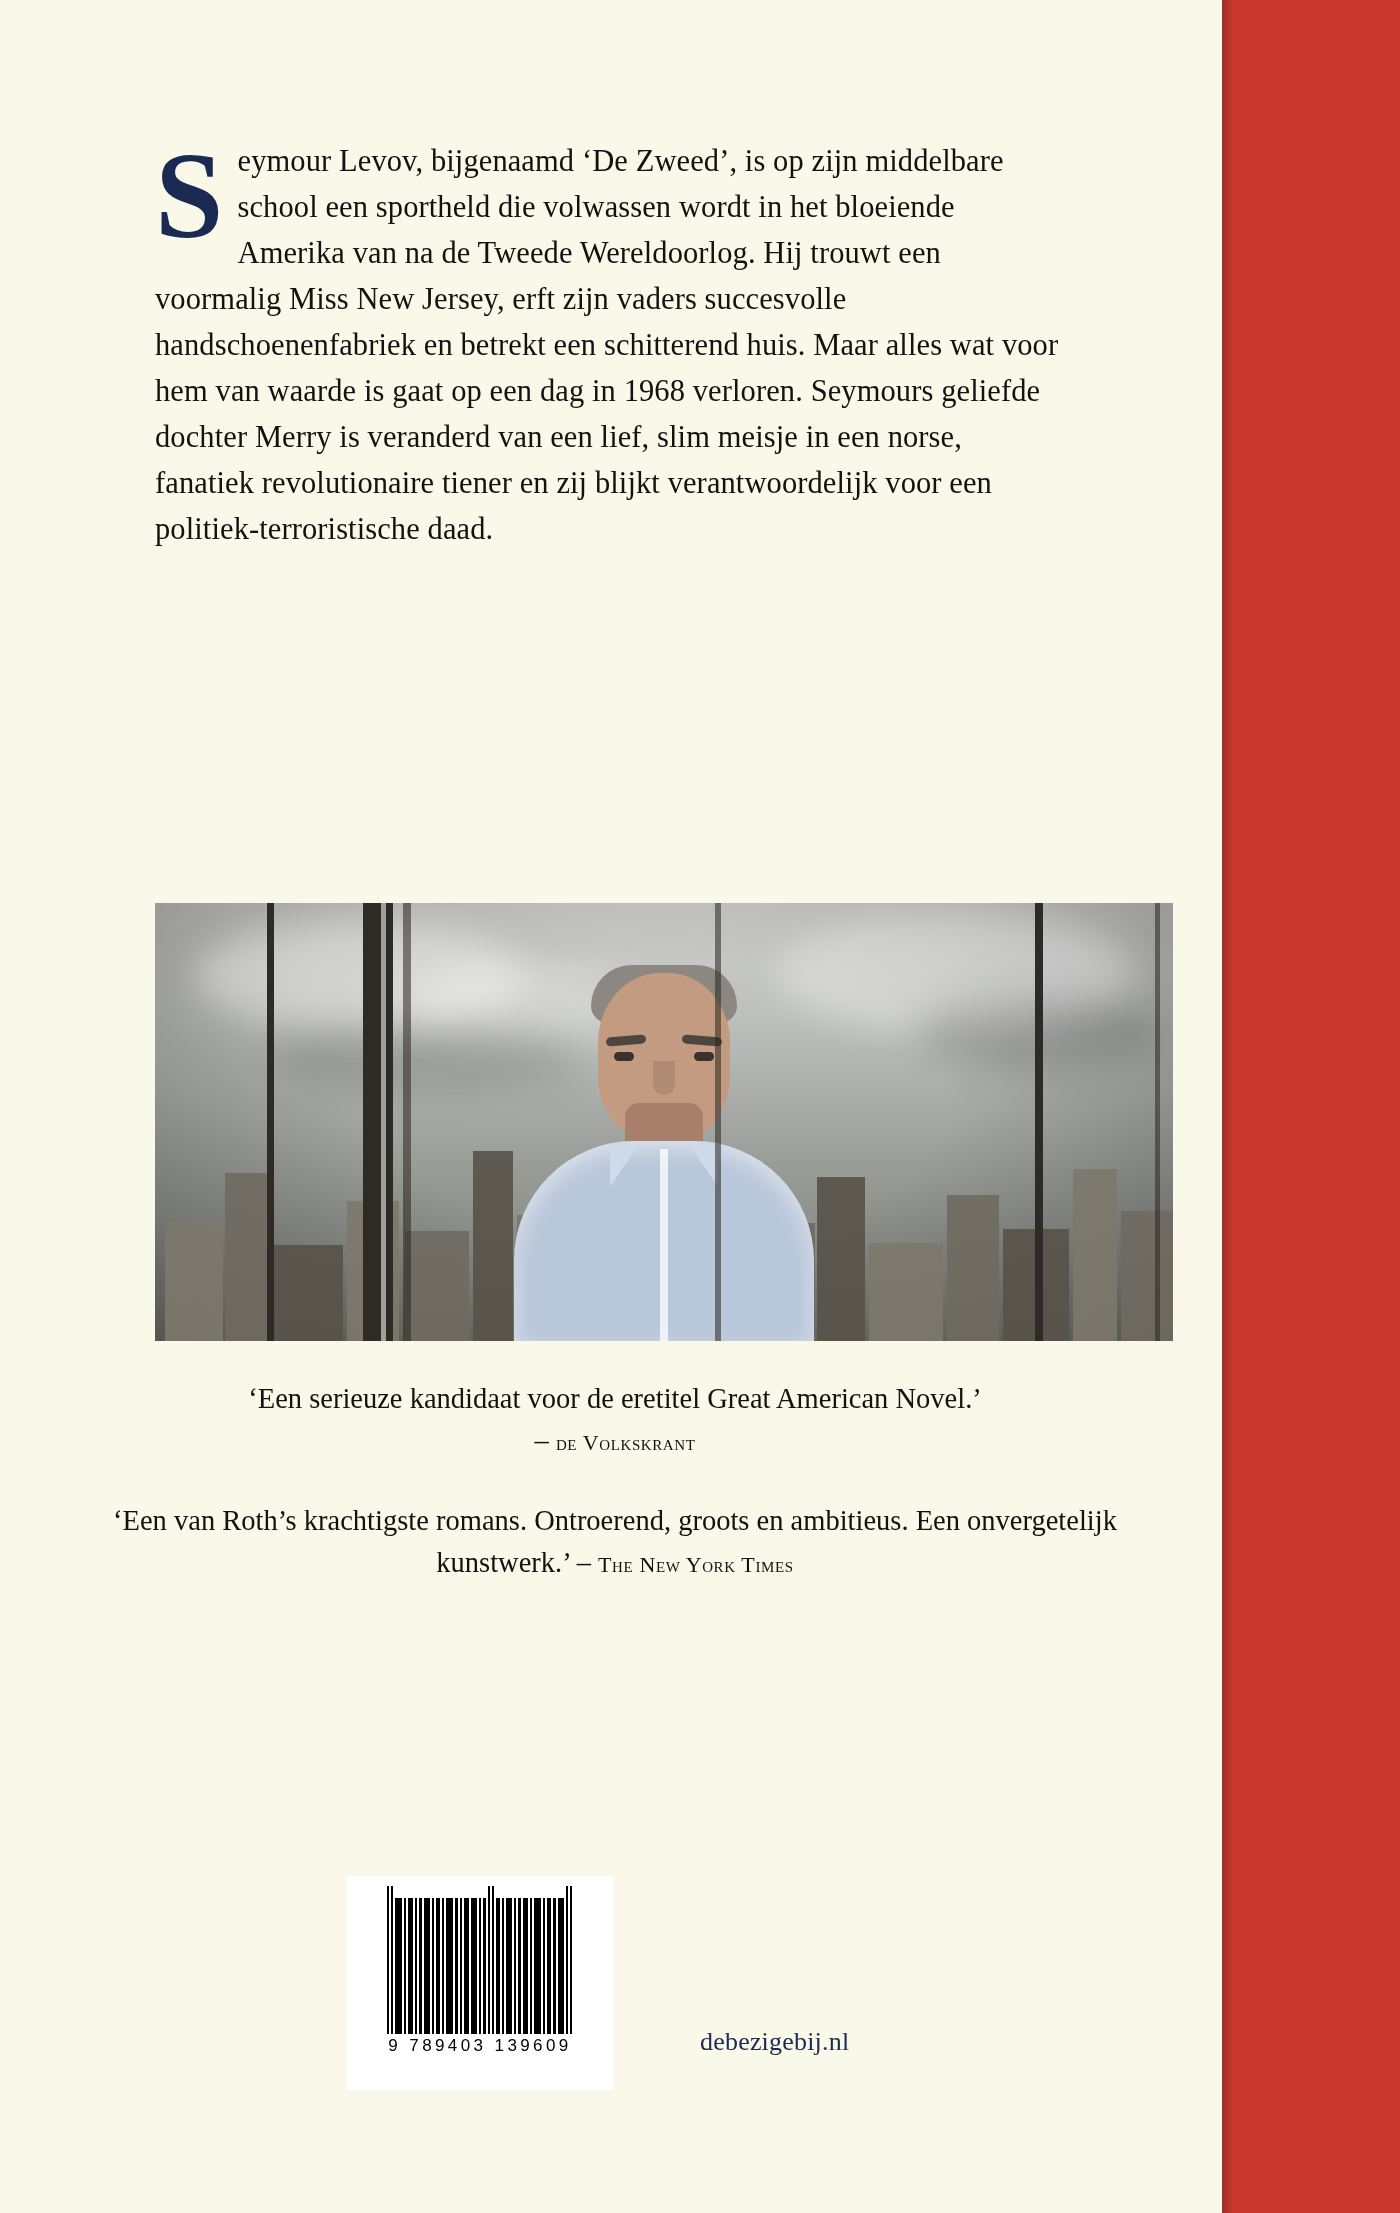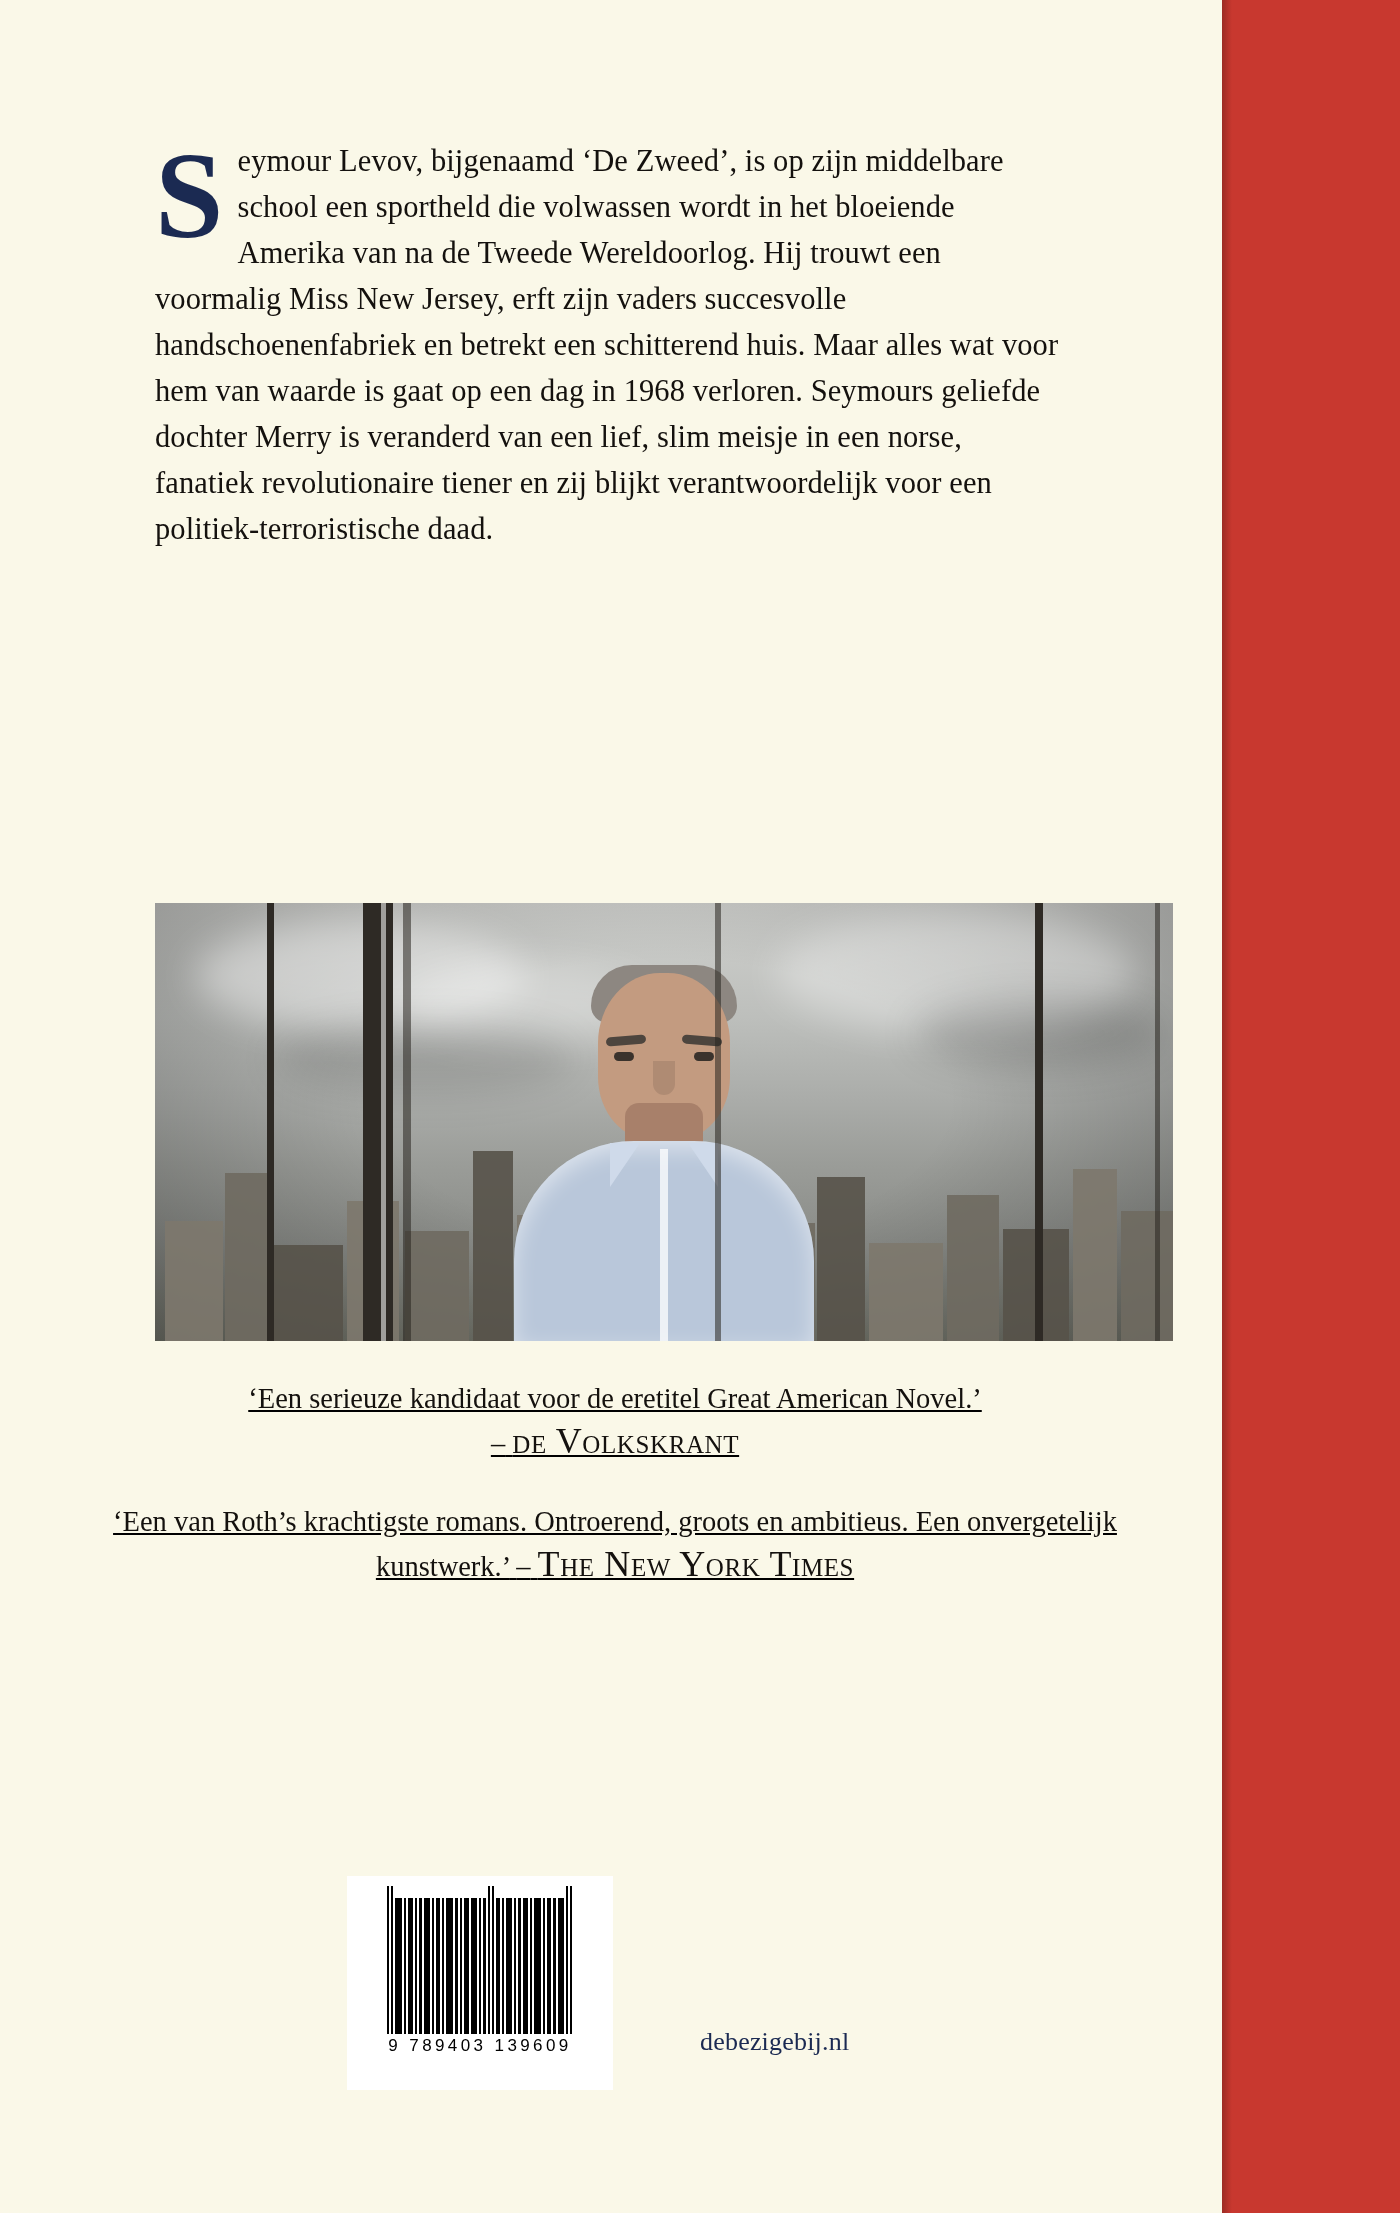--- a/index.html
+++ b/index.html
@@ -261,33 +261,32 @@
     border-radius: 4px;
   }
 
   
   .quotes {
     position: absolute;
     left: 100px;
     top: 1378px;
     width: 1030px;
     text-align: center;
-    text-decoration: underline;
   }
   .quote {
     color: #14110e;
     font-size: 28.5px;
     line-height: 42px;
     margin: 0 0 36px 0;
   }
   .quote.q2 { margin-top: 52px; }
   .quote.q3 { margin-top: 24px; }
   .src {
     font-variant: small-caps;
-    font-size: 36px;
+    font-size: 22px;
     letter-spacing: 0.6px;
   }
   .attrib-line {
     display: block;
     text-align: center;
   }
   .attrib-right {
     display: block;
     text-align: center;
   }

